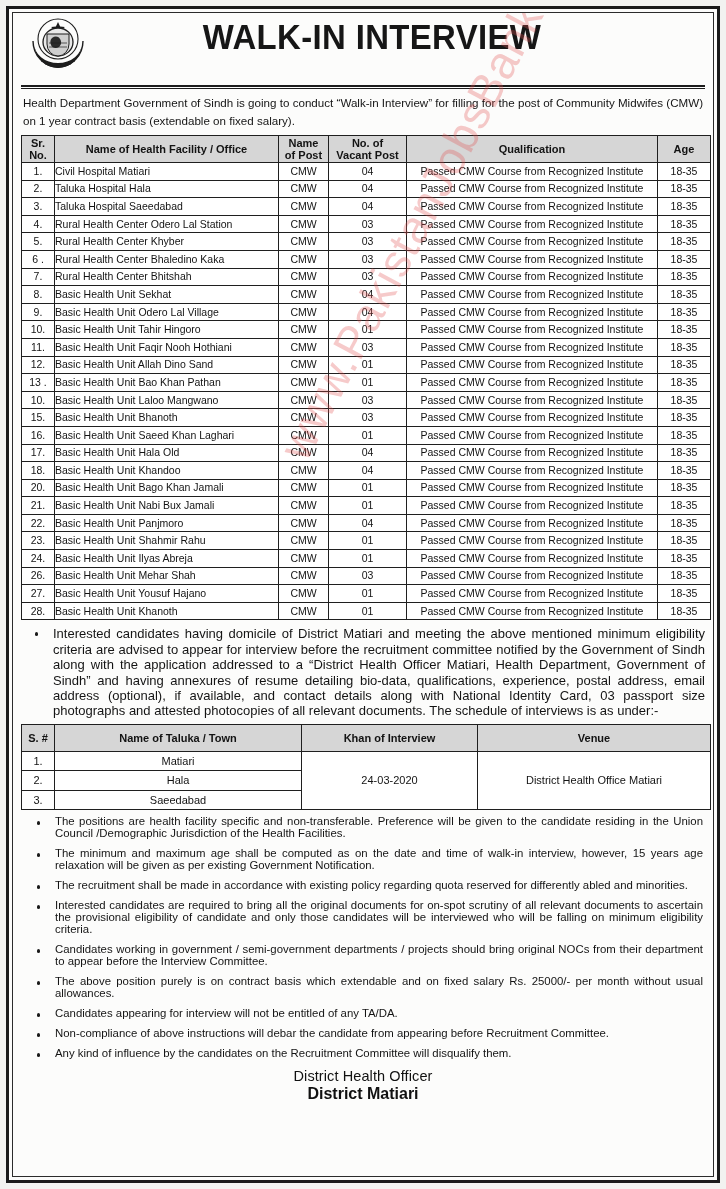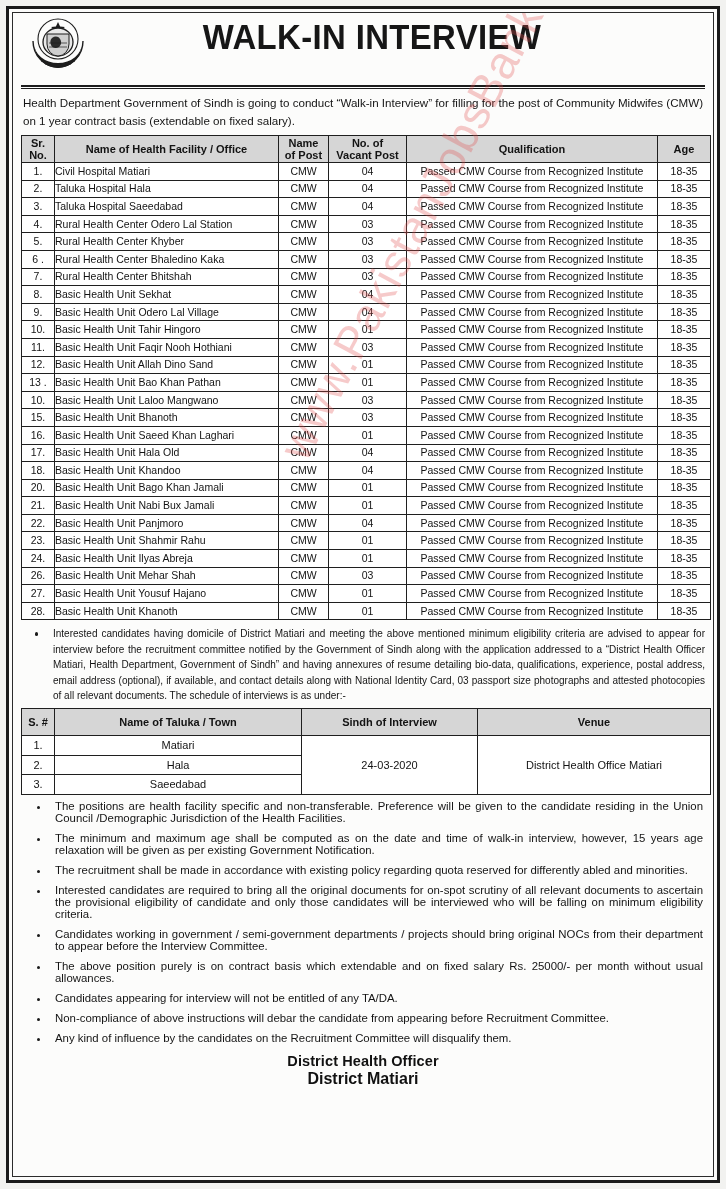--- a/index.html
+++ b/index.html
@@ -134,21 +134,21 @@
     top: 6px;
     width: 3.4px;
     height: 3.4px;
     background: #1a1a1a;
     border-radius: 50%;
   }
 
   .para-block {
     position: relative;
     padding-left: 32px;
-    font-size: 10px;
+    font-size: 13px;
     line-height: 15.4px;
     text-align: justify;
     color: #141414;
     margin: 6px 0 5px 0;
   }
   .para-block::before {
     content: "";
     position: absolute;
     left: 14px;
     top: 6px;
@@ -156,21 +156,21 @@
     height: 3.4px;
     background: #1a1a1a;
     border-radius: 50%;
   }
 
   
   .signature {
     text-align: center;
     margin-top: 9px;
   }
-  .sig-title { font-size: 14.5px; font-weight: bold; color: #111; letter-spacing: 0.1px; }
+  .sig-title { font-size: 14.5px; font-weight: normal; color: #111; letter-spacing: 0.1px; }
   .sig-sub   { font-size: 16px; font-weight: bold; color: #111; margin-top: 1px; }
 
   
   .watermark {
     position: absolute;
     left: 255px;
     top: 430px;
     font-size: 46px;
     color: rgba(225, 80, 80, 0.30);
     transform: rotate(-62deg);
@@ -463,21 +463,21 @@
         <colgroup>
           <col class="s-col-sr">
             <col class="s-col-name">
             <col class="s-col-date">
             <col class="s-col-venue">
         </colgroup>
         <thead>
           <tr>
             <th>S. #</th>
             <th>Name of Taluka / Town</th>
-            <th>Sindh of Interview</th>
+            <th>Khan of Interview</th>
             <th>Venue</th>
           </tr>
         </thead>
         <tbody id="schedule-body">
             <tr>
               <td class="c">1.</td>
               <td class="c">Matiari</td>
               <td class="c" rowspan="3">24-03-2020</td>
               <td class="c" rowspan="3">District Health Office Matiari</td>
             </tr>

